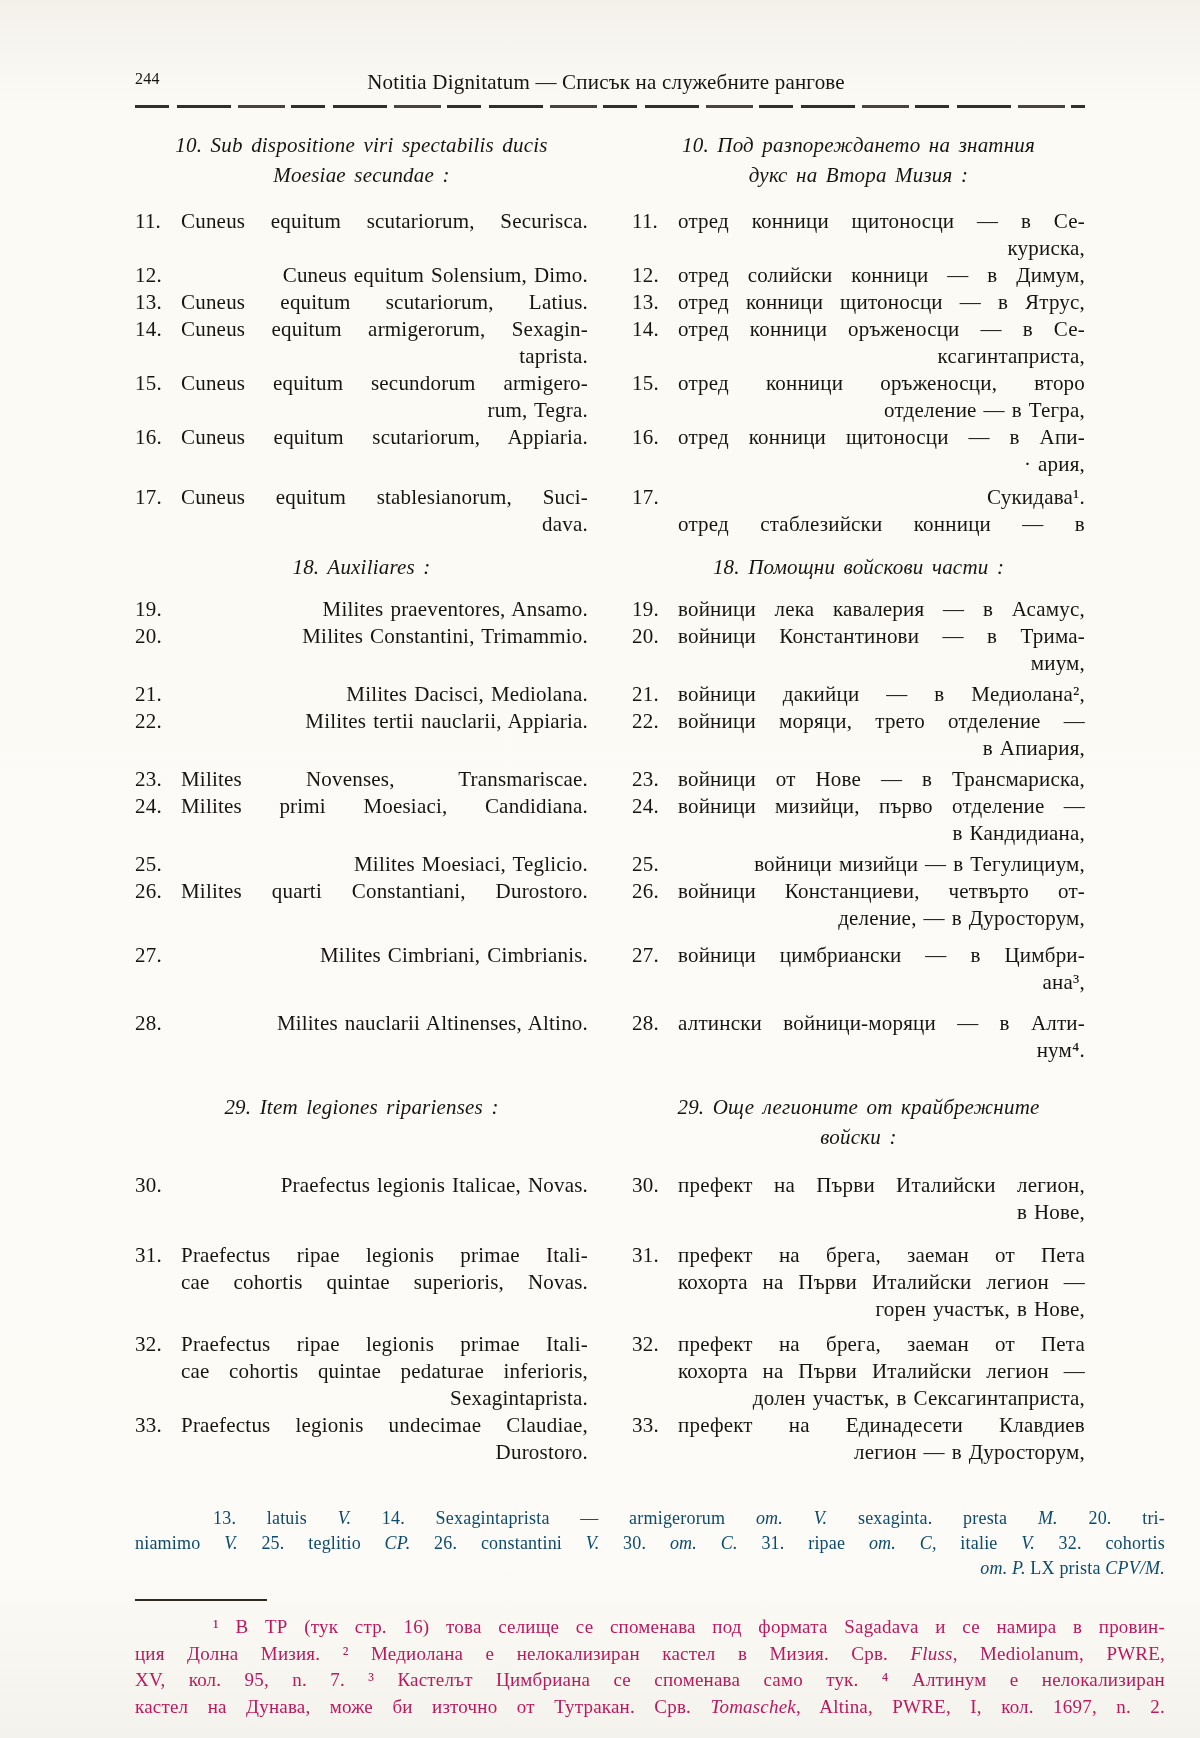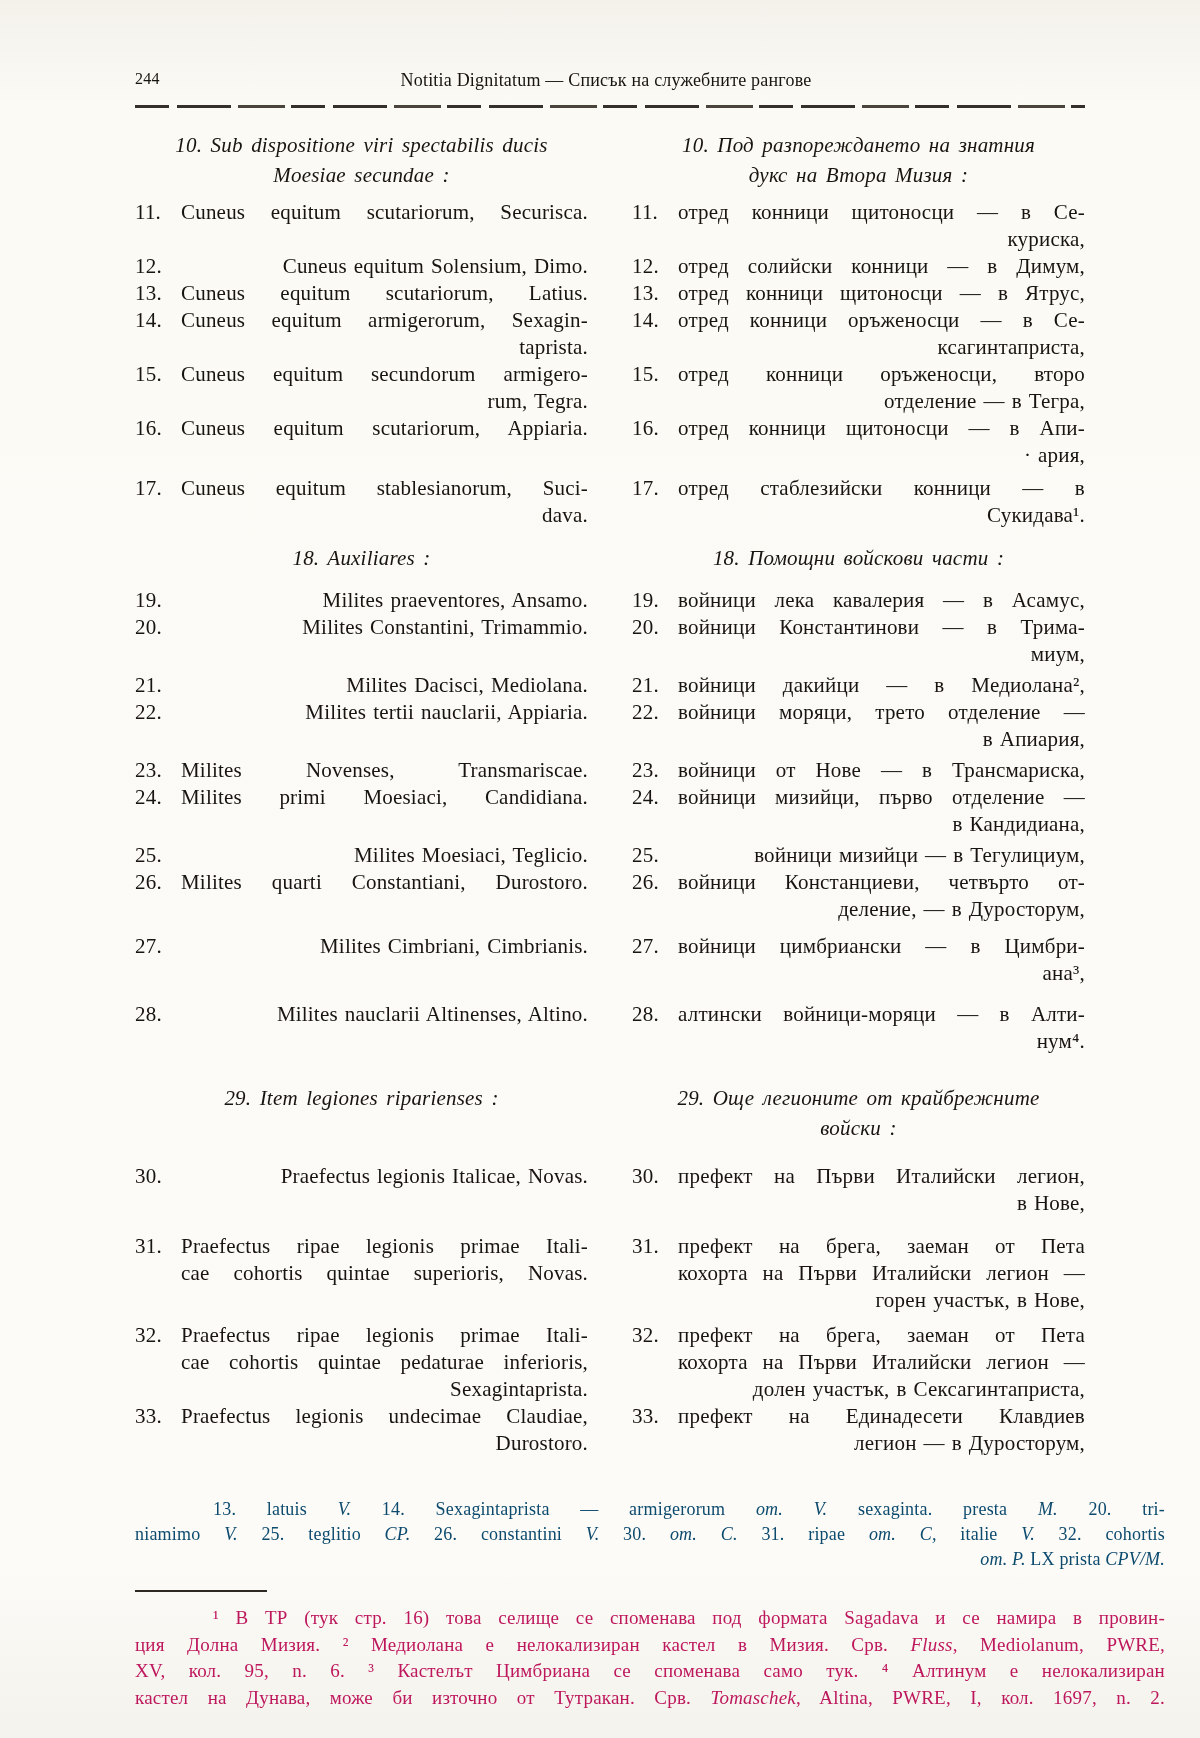--- a/index.html
+++ b/index.html
@@ -11,21 +11,21 @@
   .page{
     position:relative;box-sizing:border-box;
     width:1200px;height:1738px;
     padding:70px 115px 0 135px;
     color:#181410;
     font-family:"Liberation Serif","DejaVu Serif",serif;
     letter-spacing:.2px;
   }
   header{position:relative;height:26px;}
   .pagenum{font-size:16px;}
-  .running-title{position:absolute;left:40px;right:48px;top:0;text-align:center;font-size:18px;}
+  .running-title{position:absolute;left:40px;right:48px;top:0;text-align:center;font-size:21px;}
   .rule{
     margin-top:9px;height:3px;
     background:repeating-linear-gradient(90deg,
       #35302a 0 34px, rgba(53,48,42,0) 34px 42px,
       #35302a 42px 96px, rgba(53,48,42,0) 96px 103px,
       #4a443c 103px 150px, rgba(53,48,42,0) 150px 156px);
   }
   .row{display:grid;grid-template-columns:1fr 1fr;column-gap:44px;}
   .cell{position:relative;font-size:21px;line-height:27px;word-spacing:1.5px;}
   .cell.with-num{padding-left:46px;}
@@ -57,21 +57,21 @@
       <div class="row heading" style="margin-top: 22px;">
         <div class="cell head">
           <div class="line a-c">10. Sub dispositione viri spectabilis ducis</div>
           <div class="line a-c">Moesiae secundae :</div>
         </div>
         <div class="cell head">
           <div class="line a-c">10. Под разпореждането на знатния</div>
           <div class="line a-c">дукс на Втора Мизия :</div>
         </div>
       </div>
-      <div class="row item" style="margin-top: 9px;">
+      <div class="row item" style="margin-top: 18px;">
         <div class="cell with-num">
           <span class="num">11.</span>
           <div class="line a-j">Cuneus equitum scutariorum, Securisca.</div>
         </div>
         <div class="cell with-num">
           <span class="num">11.</span>
           <div class="line a-j">отред конници щитоносци — в Се-</div>
           <div class="line a-r">куриска,</div>
         </div>
       </div>
@@ -131,22 +131,22 @@
         </div>
       </div>
       <div class="row item" style="margin-top: 6px;">
         <div class="cell with-num">
           <span class="num">17.</span>
           <div class="line a-j">Cuneus equitum stablesianorum, Suci-</div>
           <div class="line a-r">dava.</div>
         </div>
         <div class="cell with-num">
           <span class="num">17.</span>
+          <div class="line a-r">Сукидава¹.</div>
           <div class="line a-j">отред стаблезийски конници — в</div>
-          <div class="line a-r">Сукидава¹.</div>
         </div>
       </div>
       <div class="row heading" style="margin-top: 14px;">
         <div class="cell head">
           <div class="line a-c">18. Auxiliares :</div>
         </div>
         <div class="cell head">
           <div class="line a-c">18. Помощни войскови части :</div>
         </div>
       </div>
@@ -321,16 +321,16 @@
       <div class="sline a-j ind"><span>13. latuis </span><span class="it">V.</span><span>  14.  Sexagintaprista — armigerorum </span><span class="it">om. V.</span><span> sexaginta. presta </span><span class="it">M.</span><span>  20. tri-</span></div>
       <div class="sline a-j"><span>niamimo </span><span class="it">V.</span><span>  25. teglitio </span><span class="it">CP.</span><span>  26. constantini </span><span class="it">V.</span><span>  30. </span><span class="it">om. C.</span><span>  31. ripae </span><span class="it">om. C,</span><span> italie </span><span class="it">V.</span><span>  32. cohortis</span></div>
       <div class="sline a-l"><span class="it">om. P.</span><span>  LX prista </span><span class="it">CPV/M.</span></div>
     </section>
 
   <div class="fnrule"></div>
 
   <section class="footnotes" id="footnotes">
       <div class="sline a-j ind"><span>¹ В ТР (тук стр. 16) това селище се споменава под формата Sagadava и се намира в провин-</span></div>
       <div class="sline a-j"><span>ция Долна Мизия.  ² Медиолана е нелокализиран кастел в Мизия. Срв. </span><span class="it">Fluss</span><span>, Mediolanum, PWRE,</span></div>
-      <div class="sline a-j"><span>XV, кол. 95, n. 6.  ³ Кастелът Цимбриана се споменава само тук.  ⁴ Алтинум е нелокализиран</span></div>
+      <div class="sline a-j"><span>XV, кол. 95, n. 7.  ³ Кастелът Цимбриана се споменава само тук.  ⁴ Алтинум е нелокализиран</span></div>
       <div class="sline a-j"><span>кастел на Дунава, може би източно от Тутракан. Срв. </span><span class="it">Tomaschek</span><span>, Altina, PWRE, I, кол. 1697, n. 2.</span></div>
     </section>
 </div>
 
 </body></html>

